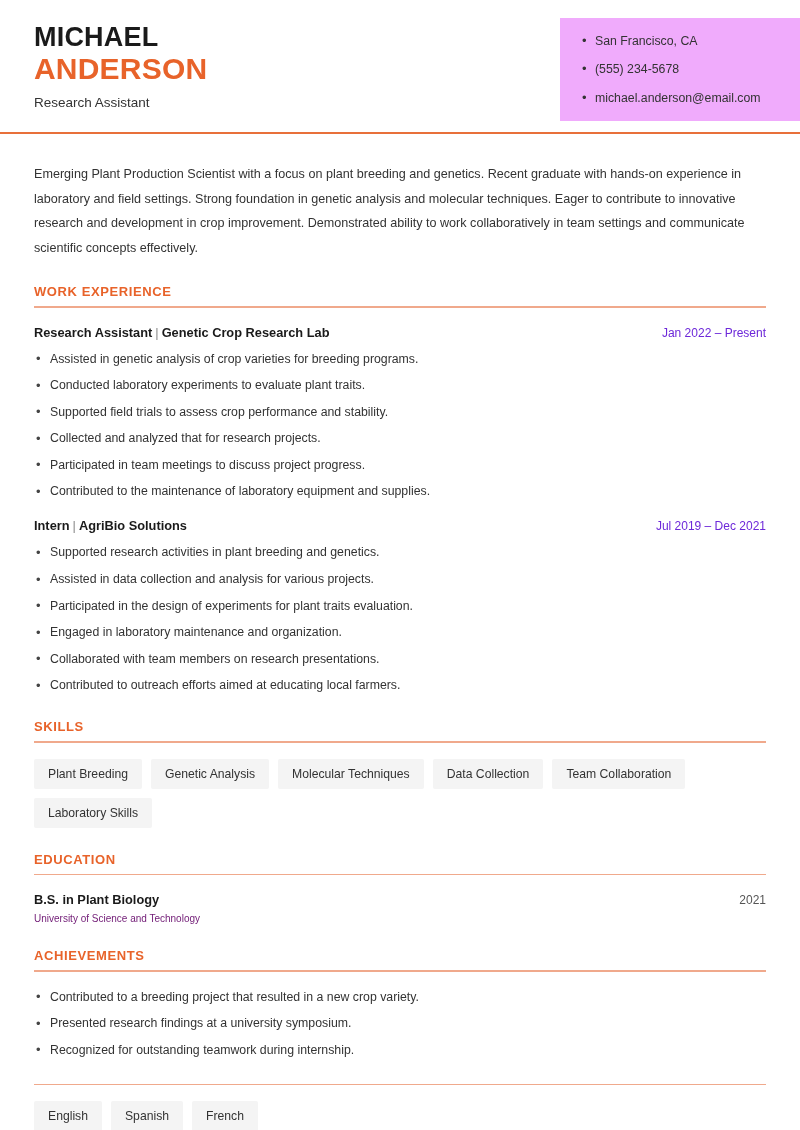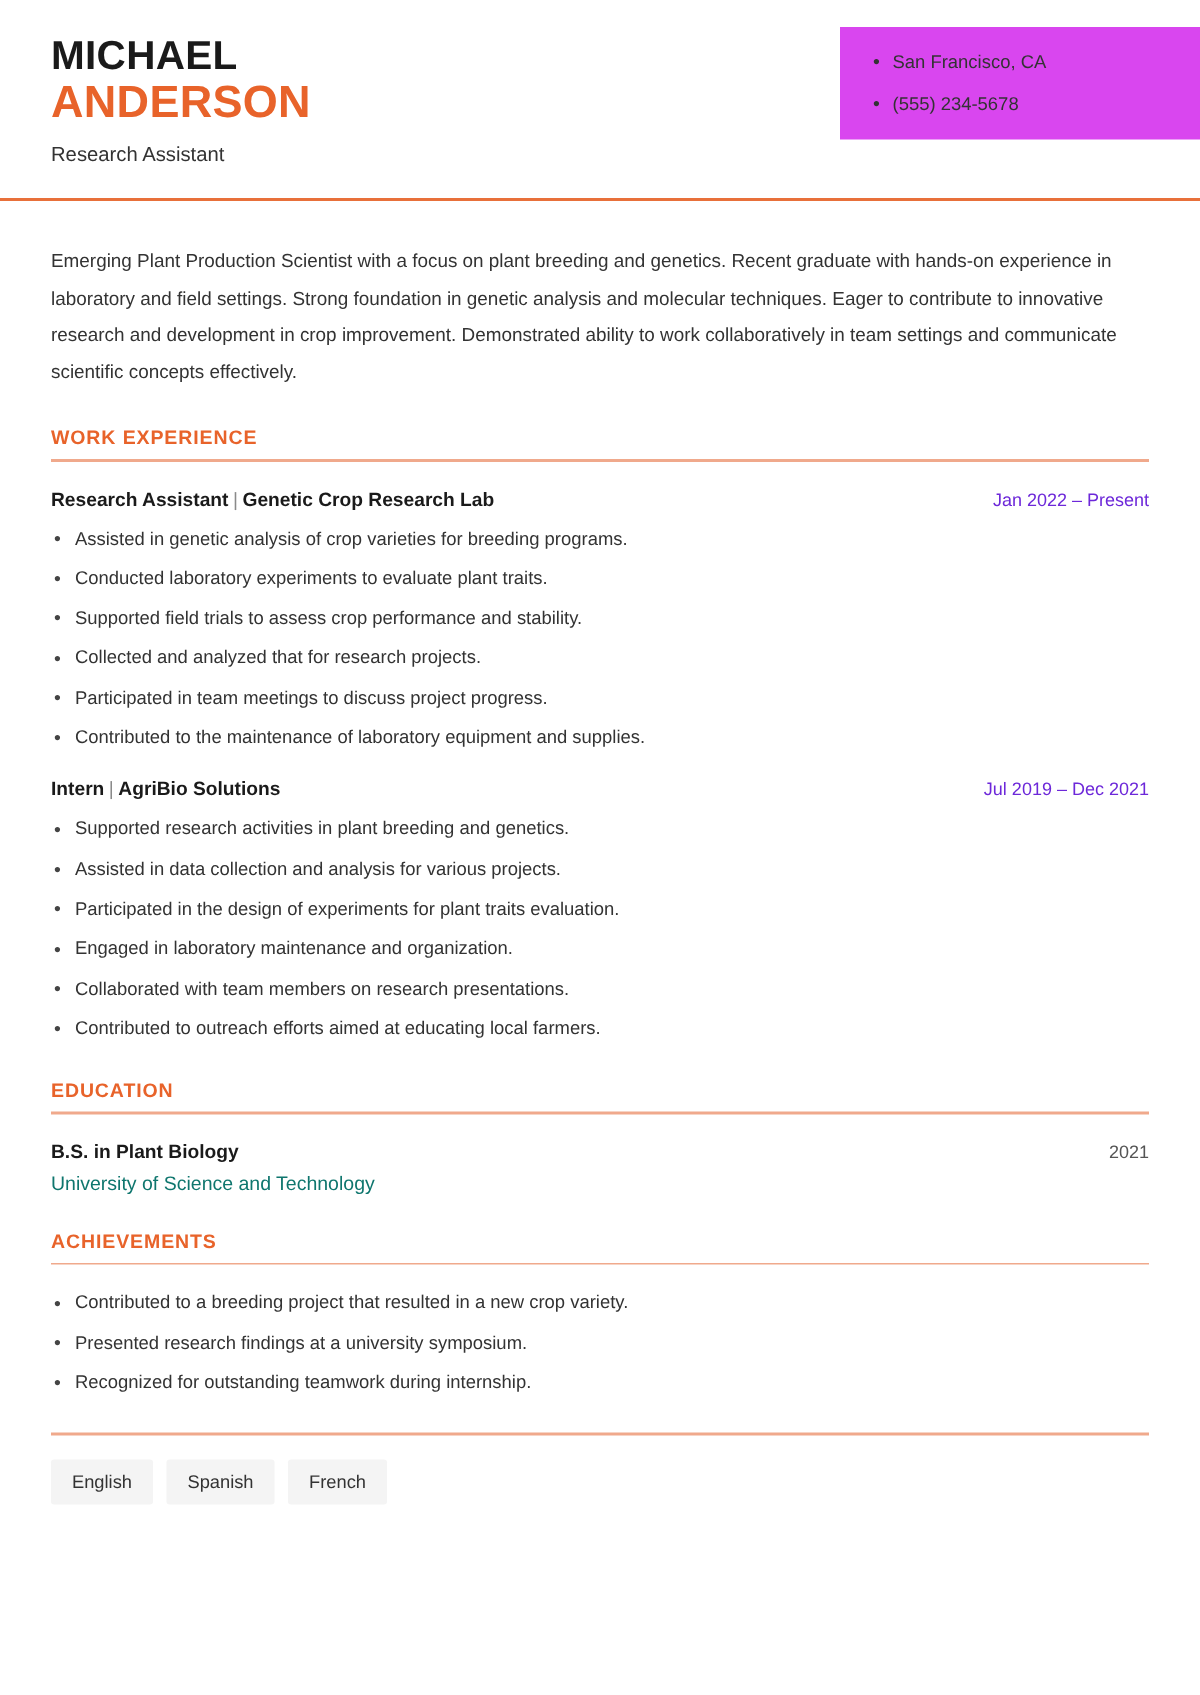--- a/index.html
+++ b/index.html
@@ -53,21 +53,21 @@
     color: #333333;
     font-weight: normal;
   }
 
   .contact-panel {
     position: absolute;
     left: 560px;
     top: 18px;
     width: 240px;
     padding: 14px 10px 14px 22px;
-    background: #d946ef;
+    background: #f0abfc;
   }
 
   .contact-list { list-style: none; }
 
   .contact-item {
     position: relative;
     font-size: 12.3px;
     color: #333333;
     line-height: 1.5;
     padding-left: 13px;
@@ -207,42 +207,43 @@
   }
 
   .edu-year {
     font-size: 12px;
     color: #555555;
     white-space: nowrap;
   }
 
   .edu-school {
     margin-top: 6px;
-    font-size: 13px;
-    color: #0f766e;
+    font-size: 10px;
+    color: #701a75;
   }
 
   .ach-list { margin-top: 16px; }
 </style>
 </head>
 <body>
 
 <div class="page">
 
   <div class="header">
     <div class="name-block">
       <div class="name-first">MICHAEL</div>
       <div class="name-last">ANDERSON</div>
       <div class="job-title">Research Assistant</div>
     </div>
 
     <div class="contact-panel">
       <ul class="contact-list">
         <li class="contact-item">San Francisco, CA</li>
         <li class="contact-item">(555) 234-5678</li>
+        <li class="contact-item">michael.anderson@email.com</li>
       </ul>
     </div>
 
     <div class="header-rule"></div>
   </div>
 
   <div class="body">
 
     <p class="summary">Emerging Plant Production Scientist with a focus on plant breeding and genetics. Recent graduate with hands-on experience in laboratory and field settings. Strong foundation in genetic analysis and molecular techniques. Eager to contribute to innovative research and development in crop improvement. Demonstrated ability to work collaboratively in team settings and communicate scientific concepts effectively.</p>
 
@@ -278,20 +279,32 @@
           <li class="bullet">Supported research activities in plant breeding and genetics.</li>
           <li class="bullet">Assisted in data collection and analysis for various projects.</li>
           <li class="bullet">Participated in the design of experiments for plant traits evaluation.</li>
           <li class="bullet">Engaged in laboratory maintenance and organization.</li>
           <li class="bullet">Collaborated with team members on research presentations.</li>
           <li class="bullet">Contributed to outreach efforts aimed at educating local farmers.</li>
         </ul>
       </div>
     </div>
 
+    <div class="section">
+      <div class="section-title">SKILLS</div>
+      <div class="section-rule"></div>
+      <div class="chips">
+        <span class="chip">Plant Breeding</span>
+        <span class="chip">Genetic Analysis</span>
+        <span class="chip">Molecular Techniques</span>
+        <span class="chip">Data Collection</span>
+        <span class="chip">Team Collaboration</span>
+        <span class="chip">Laboratory Skills</span>
+      </div>
+    </div>
 
     <div class="section">
       <div class="section-title">EDUCATION</div>
       <div class="section-rule"></div>
       <div class="edu-entry">
         <div class="edu-head">
           <div class="edu-degree">B.S. in Plant Biology</div>
           <div class="edu-year">2021</div>
         </div>
         <div class="edu-school">University of Science and Technology</div>

